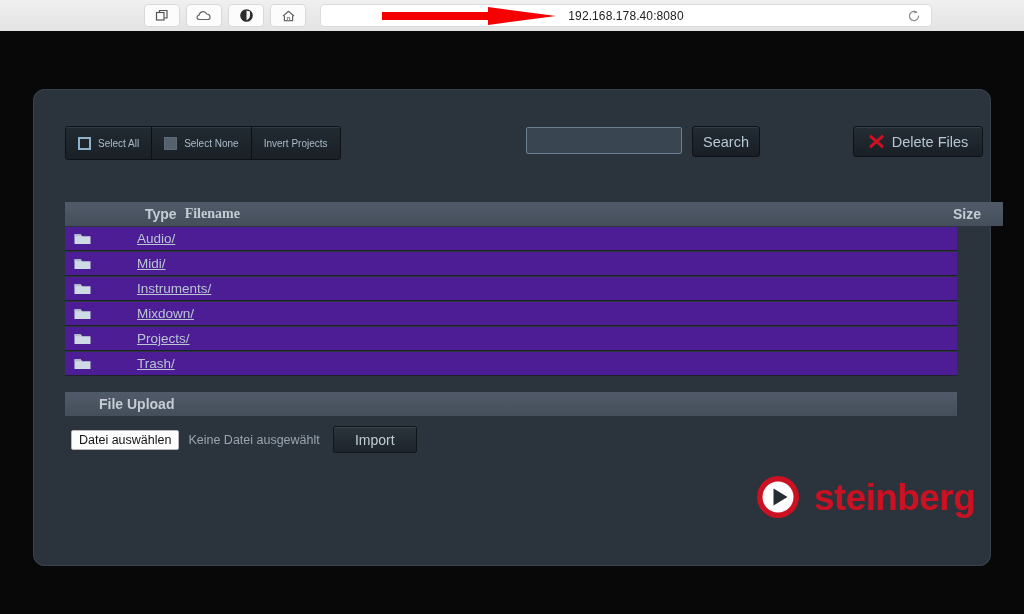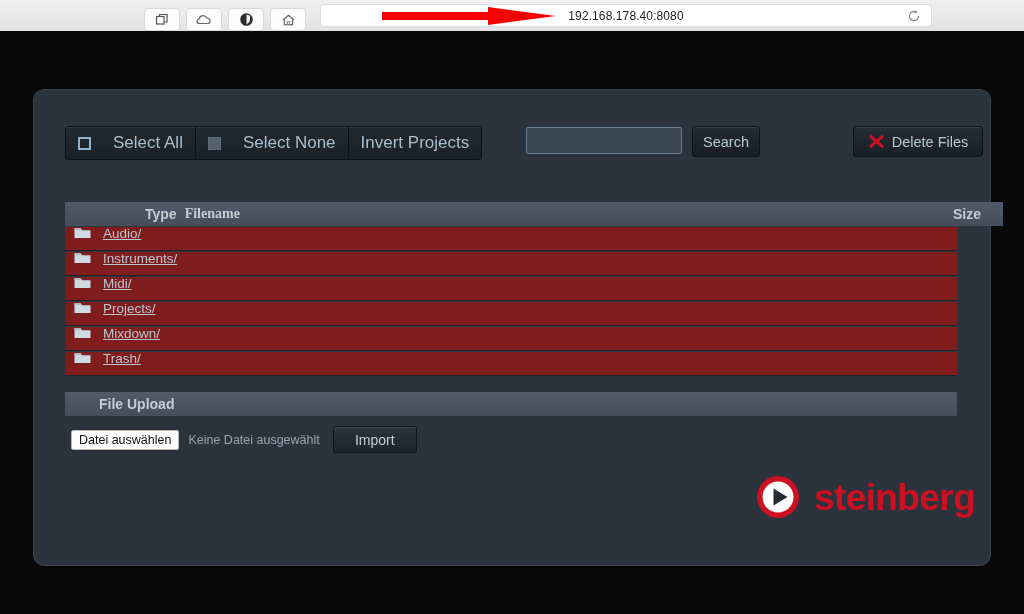--- a/index.html
+++ b/index.html
@@ -17,21 +17,21 @@
 
   
   .browser-chrome {
     position: absolute;
     left: 0; top: 0;
     width: 1024px;
     height: 31px;
     background: linear-gradient(#f0f0f0, #e3e3e3);
     border-bottom: 1px solid #c9c9c9;
     display: flex;
-    align-items: flex-end;
+    align-items: center;
   }
   .chrome-btn {
     width: 36px;
     height: 23px;
     margin-right: 6px;
     background: #fcfcfc;
     border: 1px solid #d9d9d9;
     border-radius: 4px;
     display: flex;
     align-items: center;
@@ -110,25 +110,25 @@
     display: flex;
     background: #171d23;
     border: 1px solid #0d1216;
     border-radius: 3px;
     overflow: hidden;
     height: 32px;
   }
   .tbtn {
     display: flex;
     align-items: center;
-    gap: 22px;
+    gap: 7px;
     padding: 0 12px;
     height: 32px;
     color: #a9bdcc;
-    font-size: 17px;
+    font-size: 10px;
     background: linear-gradient(#222a31, #1a2026);
     border-right: 1px solid #0c1014;
     box-shadow: inset 0 1px 0 #303a44;
     cursor: default;
   }
   .tbtn:last-child { border-right: none; }
   .cbox {
     width: 13px; height: 13px;
     box-sizing: border-box;
     border: 2px solid #8fb3cc;
@@ -213,24 +213,25 @@
 
   .file-rows {
     position: absolute;
     left: 32px;
     top: 137px;
     width: 892px;
   }
   .file-row {
     height: 24px;
     display: flex;
-    align-items: flex-start;
+    align-items: center;
     border-bottom: 1px solid #1d2228;
     box-shadow: inset 0 1px 0 #2e363f;
-    background: #7f1d1d;
+    background: #4c1d95;
+    gap: 34px;
   }
   .folder-icon {
     width: 17px;
     height: 13px;
     margin-left: 9px;
     flex: 0 0 auto;
   }
   .file-link {
     margin-left: 12px;
     color: #b9c6d2;
@@ -396,48 +397,48 @@
         </svg>
         <span class="file-link">Audio/</span>
         <span class="file-size"></span>
       </div>
 
       <div class="file-row">
         <svg class="folder-icon" viewBox="0 0 17 13">
           <path d="M0.5 2.2 L0.5 12 L16.5 12 L16.5 4.2 L8 4.2 L6.6 2.2 Z" fill="#cfdbe4"></path>
           <path d="M0.5 2.2 L6.6 2.2 L8 4.2 L0.5 4.2 Z" fill="#aebecb"></path>
         </svg>
+        <span class="file-link">Midi/</span>
+        <span class="file-size"></span>
+      </div>
+
+      <div class="file-row">
+        <svg class="folder-icon" viewBox="0 0 17 13">
+          <path d="M0.5 2.2 L0.5 12 L16.5 12 L16.5 4.2 L8 4.2 L6.6 2.2 Z" fill="#cfdbe4"></path>
+          <path d="M0.5 2.2 L6.6 2.2 L8 4.2 L0.5 4.2 Z" fill="#aebecb"></path>
+        </svg>
         <span class="file-link">Instruments/</span>
         <span class="file-size"></span>
       </div>
 
       <div class="file-row">
         <svg class="folder-icon" viewBox="0 0 17 13">
           <path d="M0.5 2.2 L0.5 12 L16.5 12 L16.5 4.2 L8 4.2 L6.6 2.2 Z" fill="#cfdbe4"></path>
           <path d="M0.5 2.2 L6.6 2.2 L8 4.2 L0.5 4.2 Z" fill="#aebecb"></path>
         </svg>
-        <span class="file-link">Midi/</span>
+        <span class="file-link">Mixdown/</span>
         <span class="file-size"></span>
       </div>
 
       <div class="file-row">
         <svg class="folder-icon" viewBox="0 0 17 13">
           <path d="M0.5 2.2 L0.5 12 L16.5 12 L16.5 4.2 L8 4.2 L6.6 2.2 Z" fill="#cfdbe4"></path>
           <path d="M0.5 2.2 L6.6 2.2 L8 4.2 L0.5 4.2 Z" fill="#aebecb"></path>
         </svg>
         <span class="file-link">Projects/</span>
-        <span class="file-size"></span>
-      </div>
-
-      <div class="file-row">
-        <svg class="folder-icon" viewBox="0 0 17 13">
-          <path d="M0.5 2.2 L0.5 12 L16.5 12 L16.5 4.2 L8 4.2 L6.6 2.2 Z" fill="#cfdbe4"></path>
-          <path d="M0.5 2.2 L6.6 2.2 L8 4.2 L0.5 4.2 Z" fill="#aebecb"></path>
-        </svg>
-        <span class="file-link">Mixdown/</span>
         <span class="file-size"></span>
       </div>
 
       <div class="file-row">
         <svg class="folder-icon" viewBox="0 0 17 13">
           <path d="M0.5 2.2 L0.5 12 L16.5 12 L16.5 4.2 L8 4.2 L6.6 2.2 Z" fill="#cfdbe4"></path>
           <path d="M0.5 2.2 L6.6 2.2 L8 4.2 L0.5 4.2 Z" fill="#aebecb"></path>
         </svg>
         <span class="file-link">Trash/</span>
         <span class="file-size"></span>

